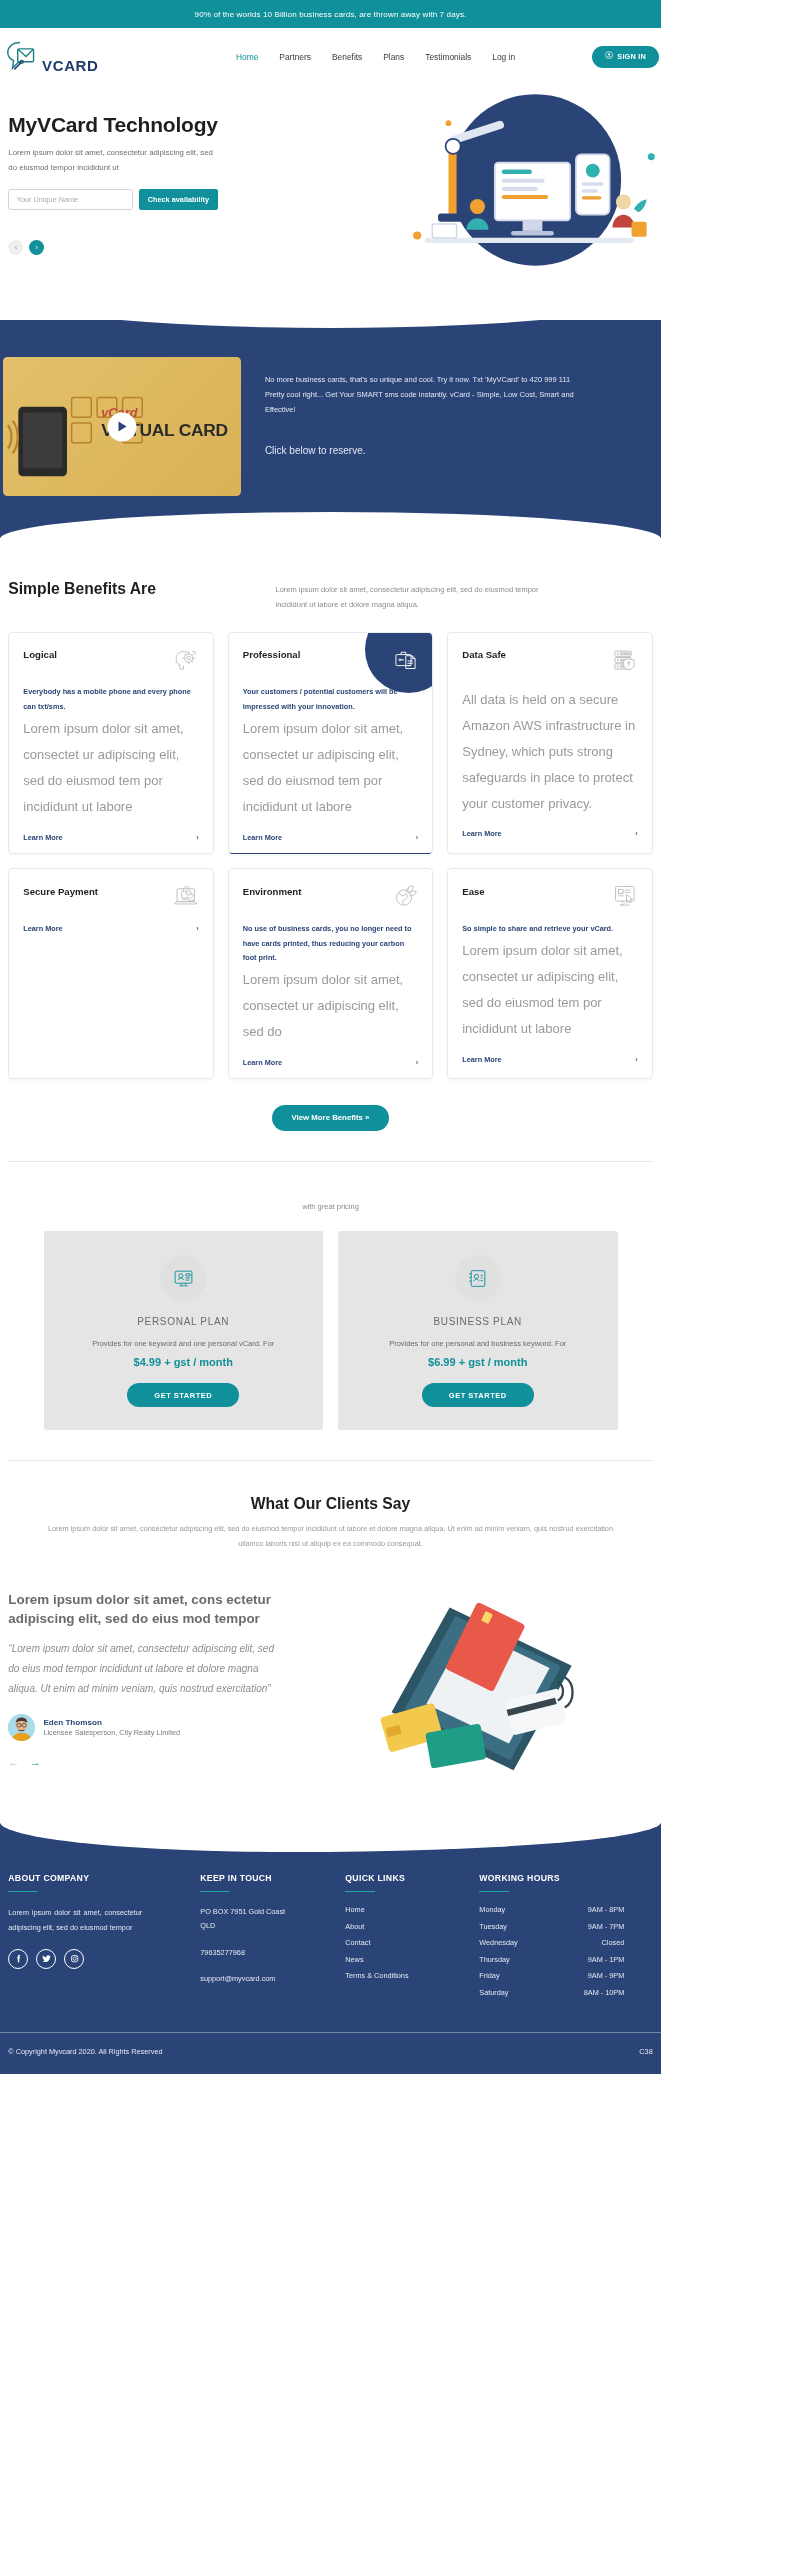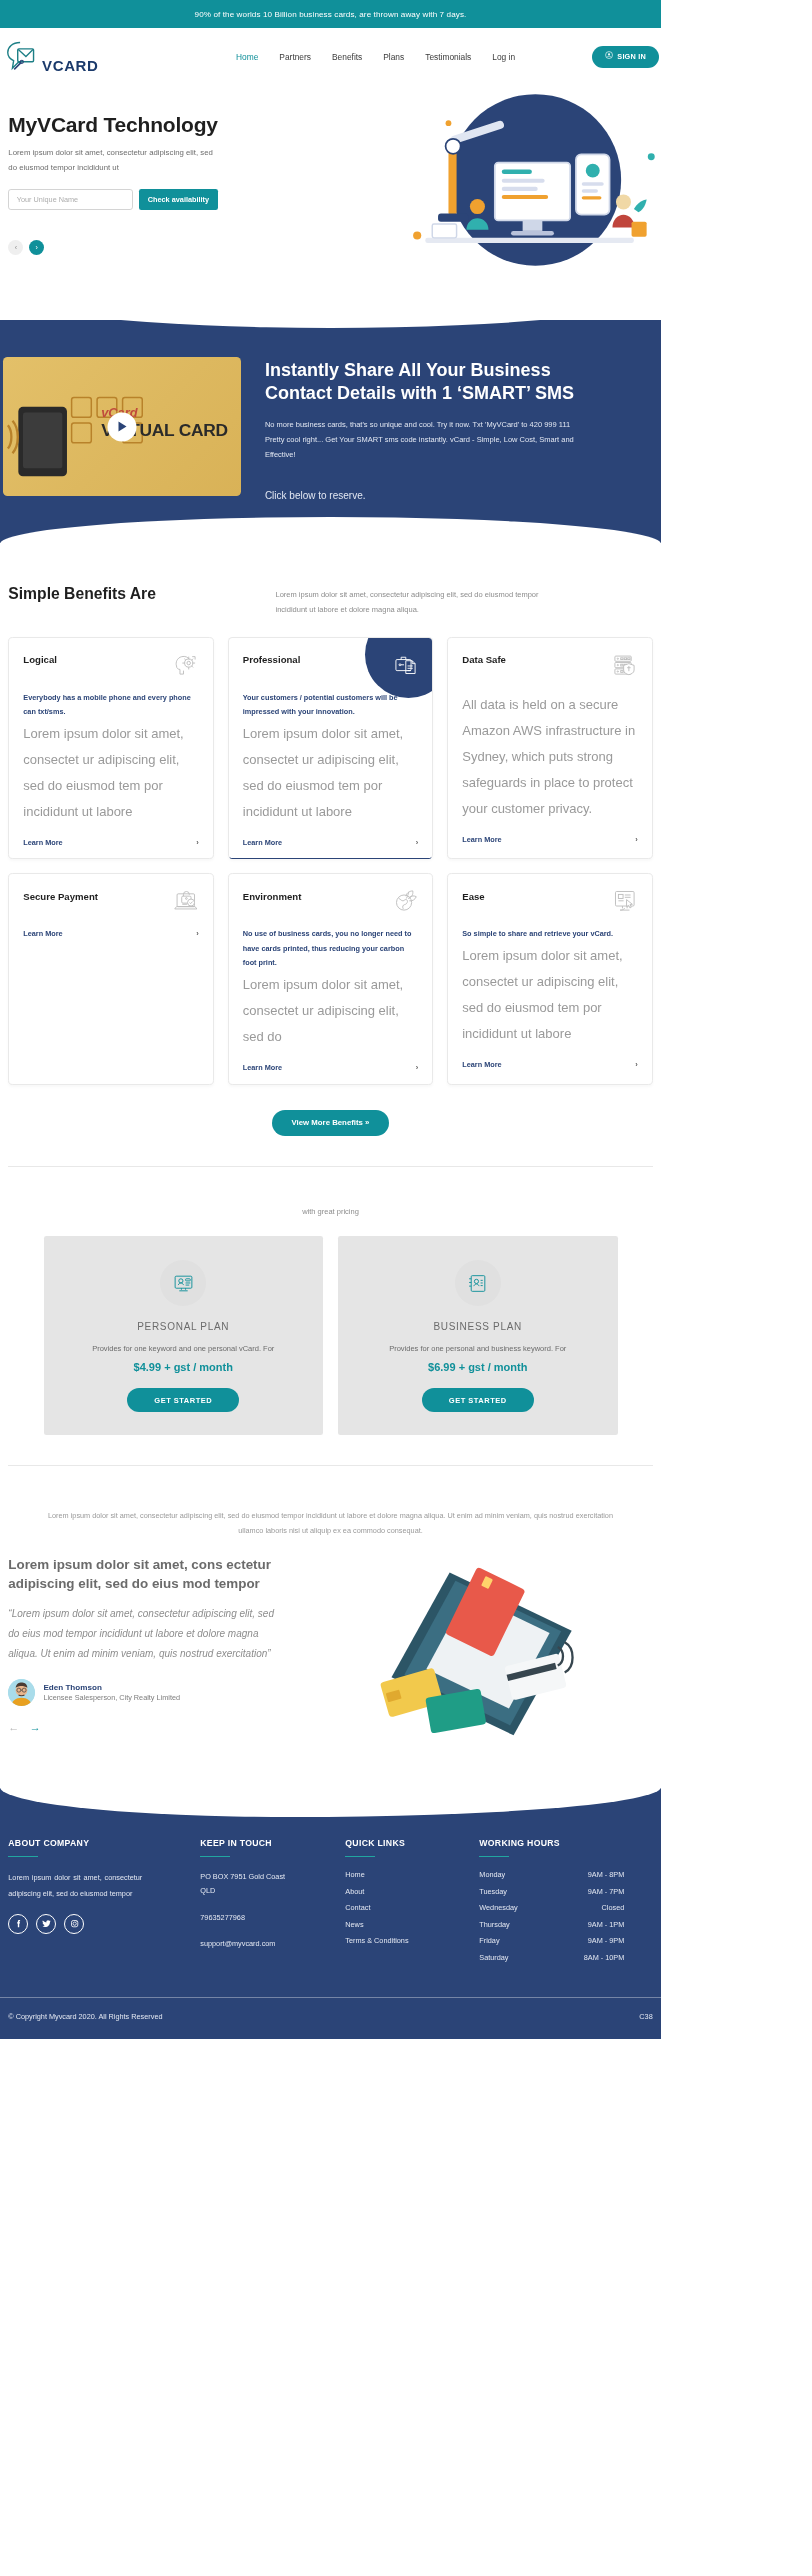--- a/index.html
+++ b/index.html
@@ -152,21 +152,21 @@
   .plan-btn {
     margin-top: 15px; background: #10909a; color: #fff; border: none; border-radius: 14px;
     height: 24.4px; padding: 0 27px; font-size: 7.5px; font-weight: 700; letter-spacing: 0.5px;
     cursor: pointer; font-family: inherit;
   }
 
   
   .testi { padding: 34px 0 35px; }
   .testi h2 { font-size: 15.7px; font-weight: 800; color: #1f1f1f; text-align: center; }
   .testi .lead { color: #9a9a9a; font-size: 7.3px; line-height: 2.0; text-align: center; max-width: 581px; margin: 9.3px auto 0; }
-  .testi-row { display: flex; gap: 17.4px; margin-top: 17px; align-items: flex-start; }
+  .testi-row { display: flex; gap: 17.4px; margin-top: 39px; align-items: flex-start; }
   .testi-left { width: 325px; padding-left: 5.8px; }
   .testi-quote-title { font-size: 13.4px; font-weight: 700; color: #6b6b6b; line-height: 1.42; }
   .testi-quote { margin-top: 10.5px; color: #8d8d8d; font-size: 10px; font-style: italic; line-height: 2.0; max-width: 279px; }
   .author { display: flex; align-items: center; gap: 8.1px; margin-top: 15px; }
   .avatar { width: 27px; height: 27px; border-radius: 50%; overflow: hidden; background: #a9dcea; position: relative; flex: none; }
   .author-name { color: #2b4477; font-weight: 700; font-size: 8.1px; }
   .author-role { color: #7d7d7d; font-size: 7.3px; margin-top: 1.7px; }
   .arrows { display: flex; gap: 10.5px; margin-top: 15px; font-size: 11px; }
   .arrows .a-prev { color: #b5b5b5; cursor: pointer; }
   .arrows .a-next { color: #10909a; cursor: pointer; }
@@ -316,21 +316,20 @@
         <div class="vc-brand">
           <div class="r">vCard</div>
           <div class="b">VIRTUAL CARD</div>
         </div>
         <div class="play">
             <i></i>
           </div>
       </div>
 
       <div class="band-text">
-        <h2 class="band-title">Instantly Share All Your Business Contact Details with 1 ‘SMART’ SMS</h2>
         <p class="band-p">No more business cards, that's so unique and cool. Try it now. Txt 'MyVCard' to 420 999 111 Pretty cool right... Get Your SMART sms code instantly. vCard - Simple, Low Cost, Smart and Effective!</p>
         <p class="band-click">Click below to reserve.</p>
       </div>
     </div>
   </div>
 
   <div class="container benefits">
     <div class="bhead">
       <h2>Simple Benefits Are</h2>
       <p>Lorem ipsum dolor sit amet, consectetur adipiscing elit, sed do eiusmod tempor incididunt ut labore et dolore magna aliqua.</p>
@@ -522,20 +521,21 @@
         <div class="plan-desc">Provides for one personal and business keyword. For</div>
         <div class="plan-price">$6.99 + gst / month</div>
         <button class="plan-btn">GET STARTED</button>
       </div>
     </div>
 
     <div class="divider"></div>
   </div>
 
   <div class="container testi">
+    <h2>What Our Clients Say</h2>
     <p class="lead">Lorem ipsum dolor sit amet, consectetur adipiscing elit, sed do eiusmod tempor incididunt ut labore et dolore magna aliqua. Ut enim ad minim veniam, quis nostrud exercitation ullamco laboris nisi ut aliquip ex ea commodo consequat.</p>
 
     <div class="testi-row">
       <div class="testi-left">
         <div class="testi-quote-title">Lorem ipsum dolor sit amet, cons ectetur adipiscing elit, sed do eius mod tempor</div>
         <div class="testi-quote">“Lorem ipsum dolor sit amet, consectetur adipiscing elit, sed do eius mod tempor incididunt ut labore et dolore magna aliqua. Ut enim ad minim veniam, quis nostrud exercitation”</div>
 
         <div class="author">
           <div class="avatar">
             <svg width="27" height="27" viewBox="0 0 46 46">

